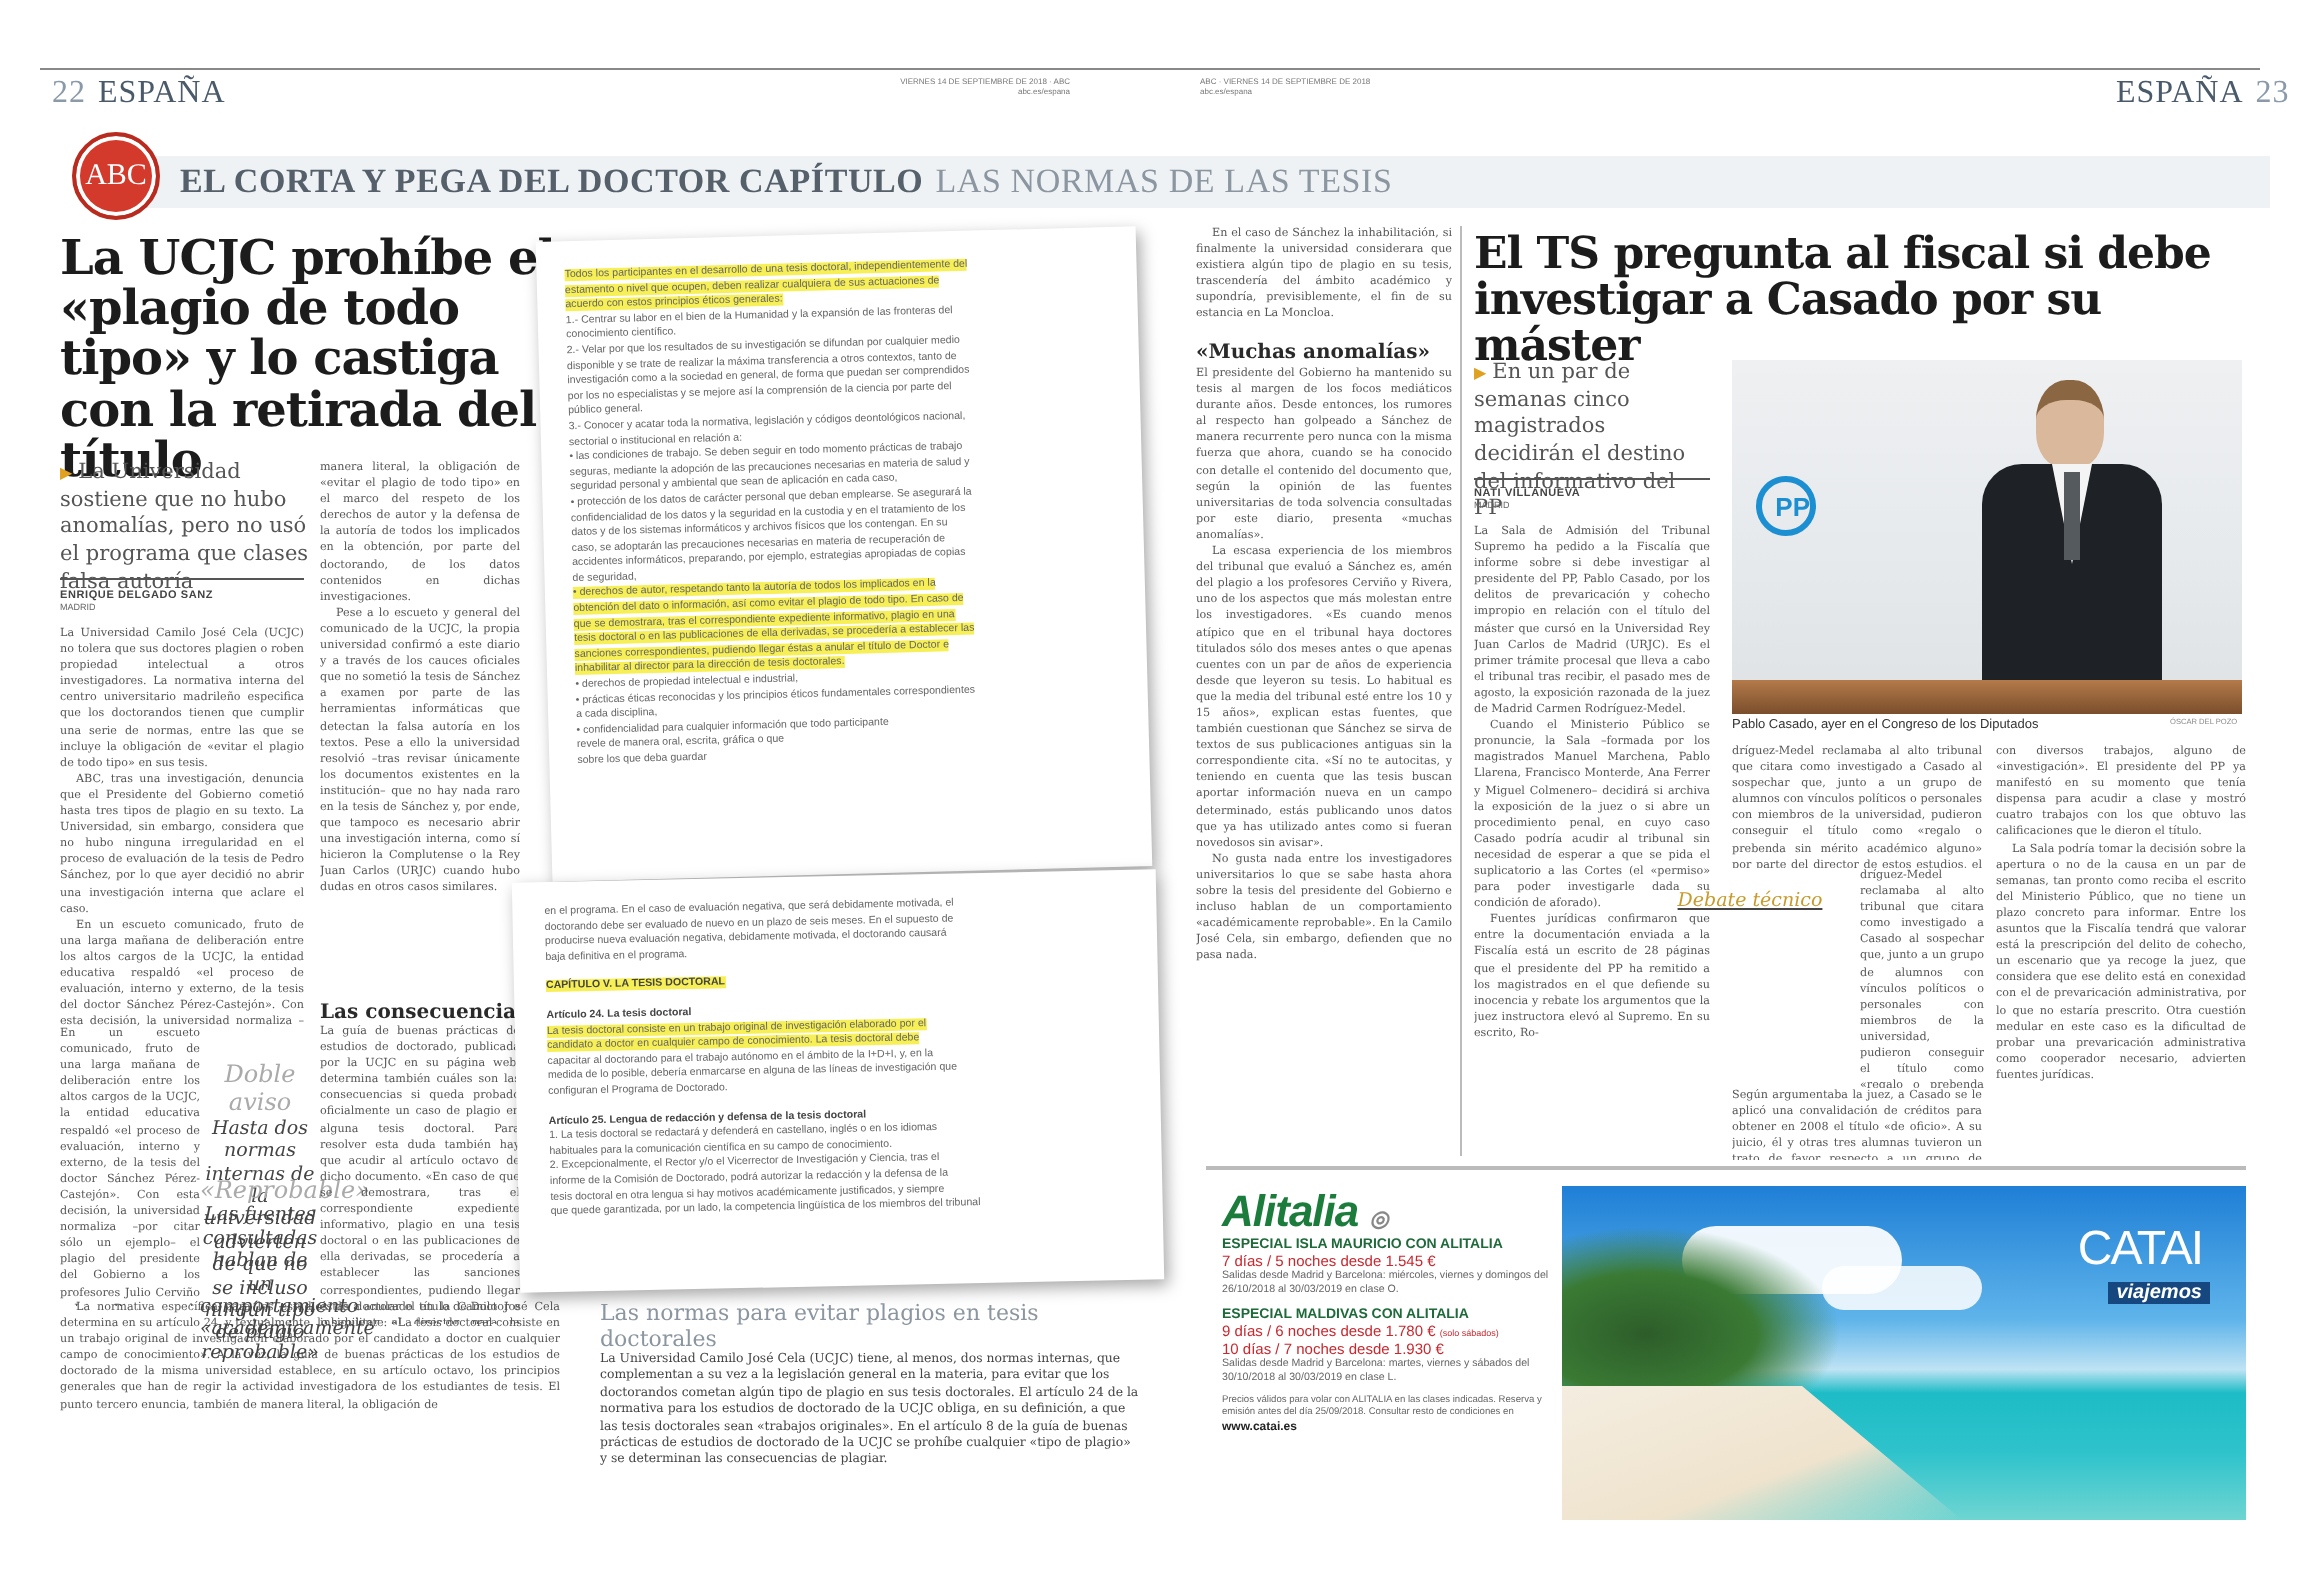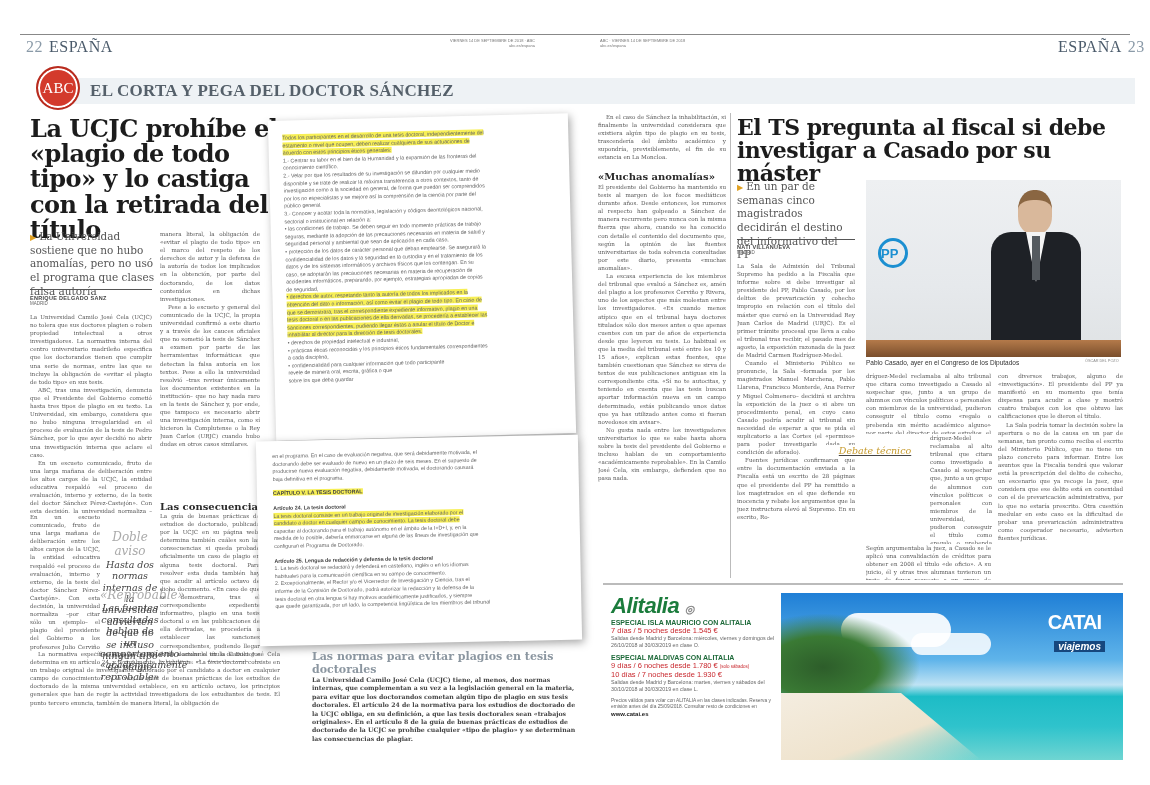--- a/index.html
+++ b/index.html
@@ -28,28 +28,28 @@
 .pull .kick{color:#aaa;font-size:12px}
 .pull .body{font-size:10px}
 .vline{width:1px;background:#bbb}
 .doc{background:#fff;box-shadow:2px 3px 8px rgba(0,0,0,0.35);font-family:"Liberation Sans",sans-serif;color:#666;overflow:hidden}
 .doc .ln{font-size:5.3px;line-height:7.6px}
 .hi{background:#f7ef56}
 .doc b{color:#444}
 .caption-note{font-family:"DejaVu Serif",serif;color:#8b96a0;font-size:11px}
 .note-body{font-family:"DejaVu Serif",serif;color:#444;font-size:6.2px;line-height:8.4px}
 .photo{background:linear-gradient(180deg,#eef0f2 0%,#e6e9ec 60%,#dfe2e4 100%);overflow:hidden}
-.pp-logo{width:30px;height:30px;border-radius:50%;border:3px solid #1b8fd1;color:#1b8fd1;font-family:"Liberation Sans",sans-serif;font-weight:bold;font-size:13px;display:flex;align-items:center;justify-content:flex-start}
+.pp-logo{width:30px;height:30px;border-radius:50%;border:3px solid #1b8fd1;color:#1b8fd1;font-family:"Liberation Sans",sans-serif;font-weight:bold;font-size:13px;display:flex;align-items:center;justify-content:flex-end}
 .ad{border-top:2px solid #bbb}
 .ad-text{font-family:"Liberation Sans",sans-serif}
 .ad-green{color:#1e6a3a;font-weight:bold;font-size:7px}
 .ad-red{color:#c8282e;font-size:7.5px}
 .ad-grey{color:#666;font-size:5.3px;line-height:7px}
 .beach{overflow:hidden;background:linear-gradient(180deg,#1f7fd6 0%,#5fb4ea 40%,#bfe3f4 55%,#1dbcc6 62%,#2fc3cc 80%,#6fd5d2 100%)}
-.catai{font-family:"Liberation Sans",sans-serif;font-weight:bold;color:#fff;font-size:20px;letter-spacing:-1px}
+.catai{font-family:"Liberation Sans",sans-serif;font-weight:normal;color:#fff;font-size:24px;letter-spacing:-1px}
 .viajemos{font-family:"Liberation Sans",sans-serif;font-style:italic;font-weight:bold;font-size:10px;color:#fff;background:#16477e;padding:0 4px}
 .alitalia{font-family:"Liberation Sans",sans-serif;font-weight:bold;font-style:italic;font-size:22px;color:#1b7c3c;letter-spacing:-0.5px}
 </style>
 </head>
 <body>
 
 <div class="abs rule-top" style="left:20px;top:34px;width:1110px;"></div>
 
 <div class="abs folio" style="left:26px;top:38px;">
   <span class="num">22</span><span>ESPAÑA</span>
@@ -60,21 +60,22 @@
 </div>
 <div class="abs dateline" style="left:600px;top:38px;width:140px;">
   <div>ABC · VIERNES 14 DE SEPTIEMBRE DE 2018</div>
   <div>abc.es/espana</div>
 </div>
 <div class="abs folio" style="left:1058px;top:38px;">
   <span>ESPAÑA</span><span class="num" style="margin:0 12px 0 6px">23</span>
 </div>
 
 <div class="abs banner" style="left:70px;top:78px;width:1065px;padding-left:20px;">
-  <span class="strong">EL CORTA Y PEGA DEL DOCTOR SÁNCHEZ</span>
+  <span class="strong">EL CORTA Y PEGA DEL DOCTOR CAPÍTULO</span>
+  <span class="light">LAS NORMAS DE LAS TESIS</span>
 </div>
 <div class="abs stamp" style="left:36px;top:66px;">
   <span>ABC</span>
 </div>
 
 <h1 class="abs hl" style="left:30px;top:116px;width:250px;font-size:24px;">La UCJC prohíbe el «plagio de todo tipo» y lo castiga con la retirada del título</h1>
 
 <div class="abs deck" style="left:30px;top:230px;width:125px;">
   <span class="tri">▶</span><span>La Universidad sostiene que no hubo anomalías, pero no usó el programa que clases falsa autoría</span>
 </div>
@@ -172,21 +173,21 @@
   <div>
     <div class="ln">1. La tesis doctoral se redactará y defenderá en castellano, inglés o en los idiomas</div>
     <div class="ln">habituales para la comunicación científica en su campo de conocimiento.</div>
     <div class="ln">2. Excepcionalmente, el Rector y/o el Vicerrector de Investigación y Ciencia, tras el</div>
     <div class="ln">informe de la Comisión de Doctorado, podrá autorizar la redacción y la defensa de la</div>
     <div class="ln">tesis doctoral en otra lengua si hay motivos académicamente justificados, y siempre</div>
     <div class="ln">que quede garantizada, por un lado, la competencia lingüística de los miembros del tribunal</div>
   </div>
 </div>
 
-<div class="abs" style="left:312px;top:650px;width:270px;font-weight:bold;">
+<div class="abs" style="left:300px;top:650px;width:270px;">
   <div class="caption-note">Las normas para evitar plagios en tesis doctorales</div>
   <div class="note-body">La Universidad Camilo José Cela (UCJC) tiene, al menos, dos normas internas, que complementan a su vez a la legislación general en la materia, para evitar que los doctorandos cometan algún tipo de plagio en sus tesis doctorales. El artículo 24 de la normativa para los estudios de doctorado de la UCJC obliga, en su definición, a que las tesis doctorales sean «trabajos originales». En el artículo 8 de la guía de buenas prácticas de estudios de doctorado de la UCJC se prohíbe cualquier «tipo de plagio» y se determinan las consecuencias de plagiar.</div>
 </div>
 
 <div class="abs col" style="left:598px;top:113px;width:128px;height:55px;">
   <p>En el caso de Sánchez la inhabilitación, si finalmente la universidad considerara que existiera algún tipo de plagio en su tesis, trascendería del ámbito académico y supondría, previsiblemente, el fin de su estancia en La Moncloa.</p>
 </div>
 <div class="abs sub" style="left:598px;top:168px;">«Muchas anomalías»</div>
 <div class="abs col" style="left:598px;top:183px;width:128px;height:385px;">
   <p class="ni">El presidente del Gobierno ha mantenido su tesis al margen de los focos mediáticos durante años. Desde entonces, los rumores al respecto han golpeado a Sánchez de manera recurrente pero nunca con la misma fuerza que ahora, cuando se ha conocido con detalle el contenido del documento que, según la opinión de las fuentes universitarias de toda solvencia consultadas por este diario, presenta «muchas anomalías».</p>

